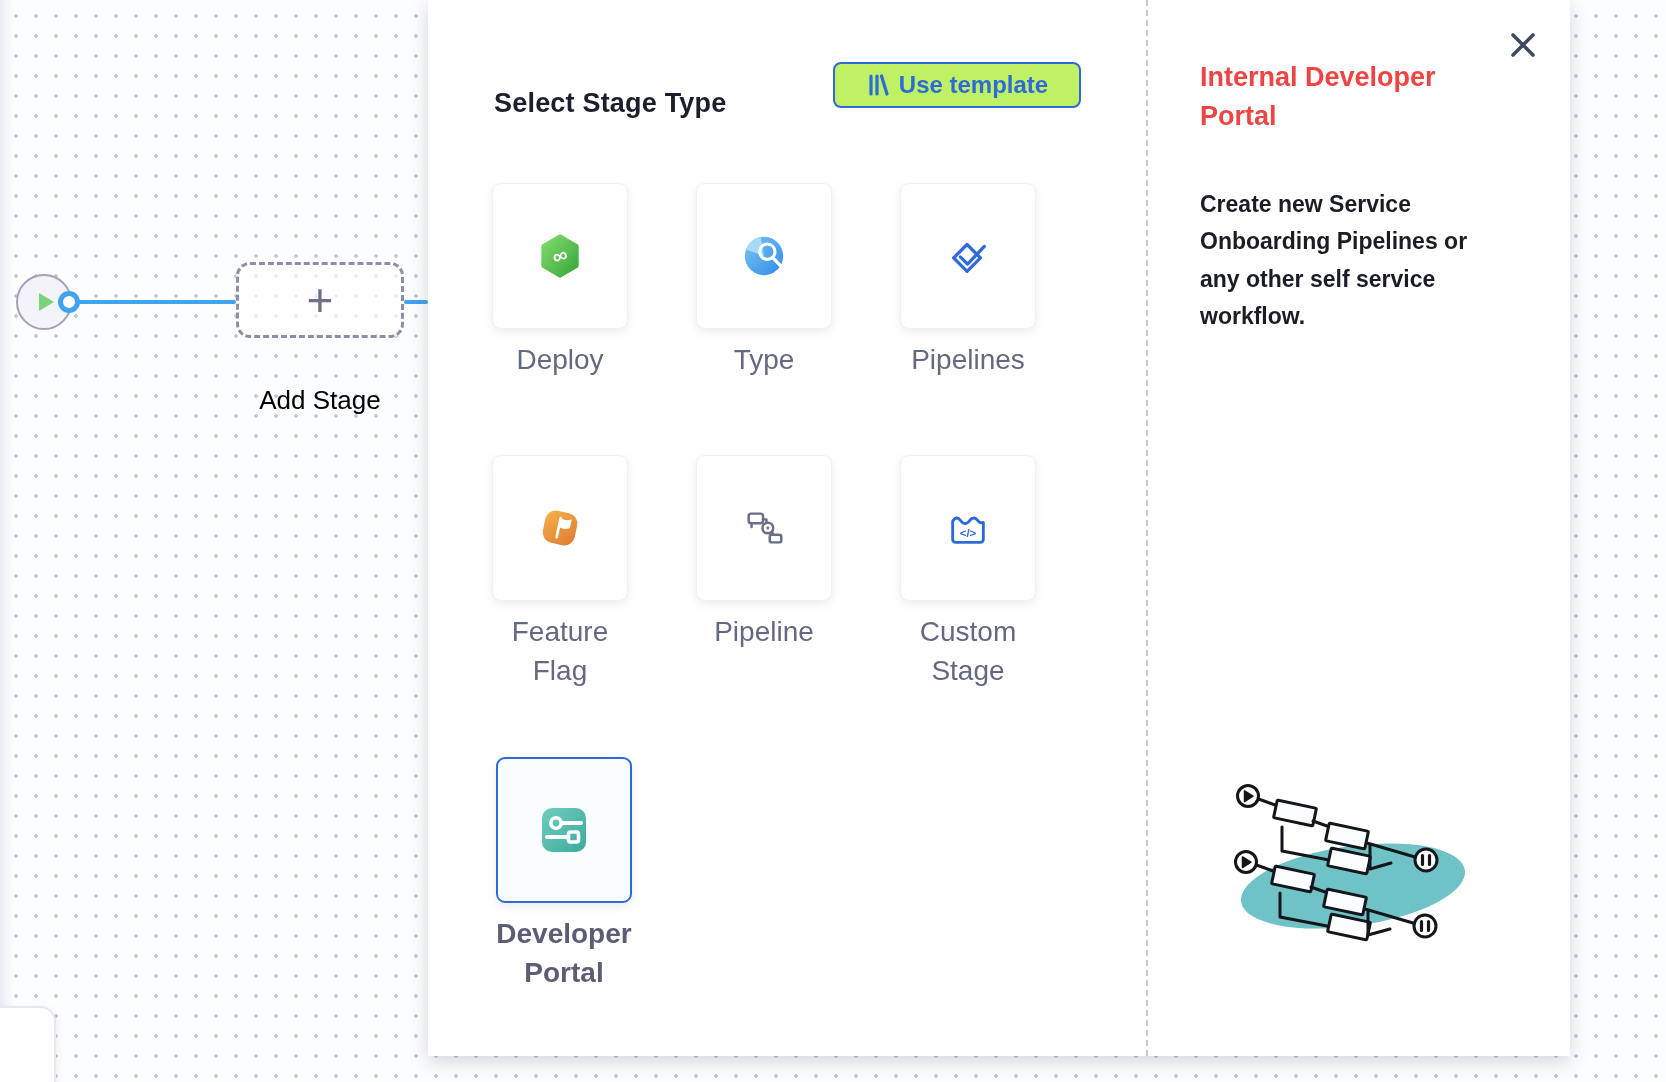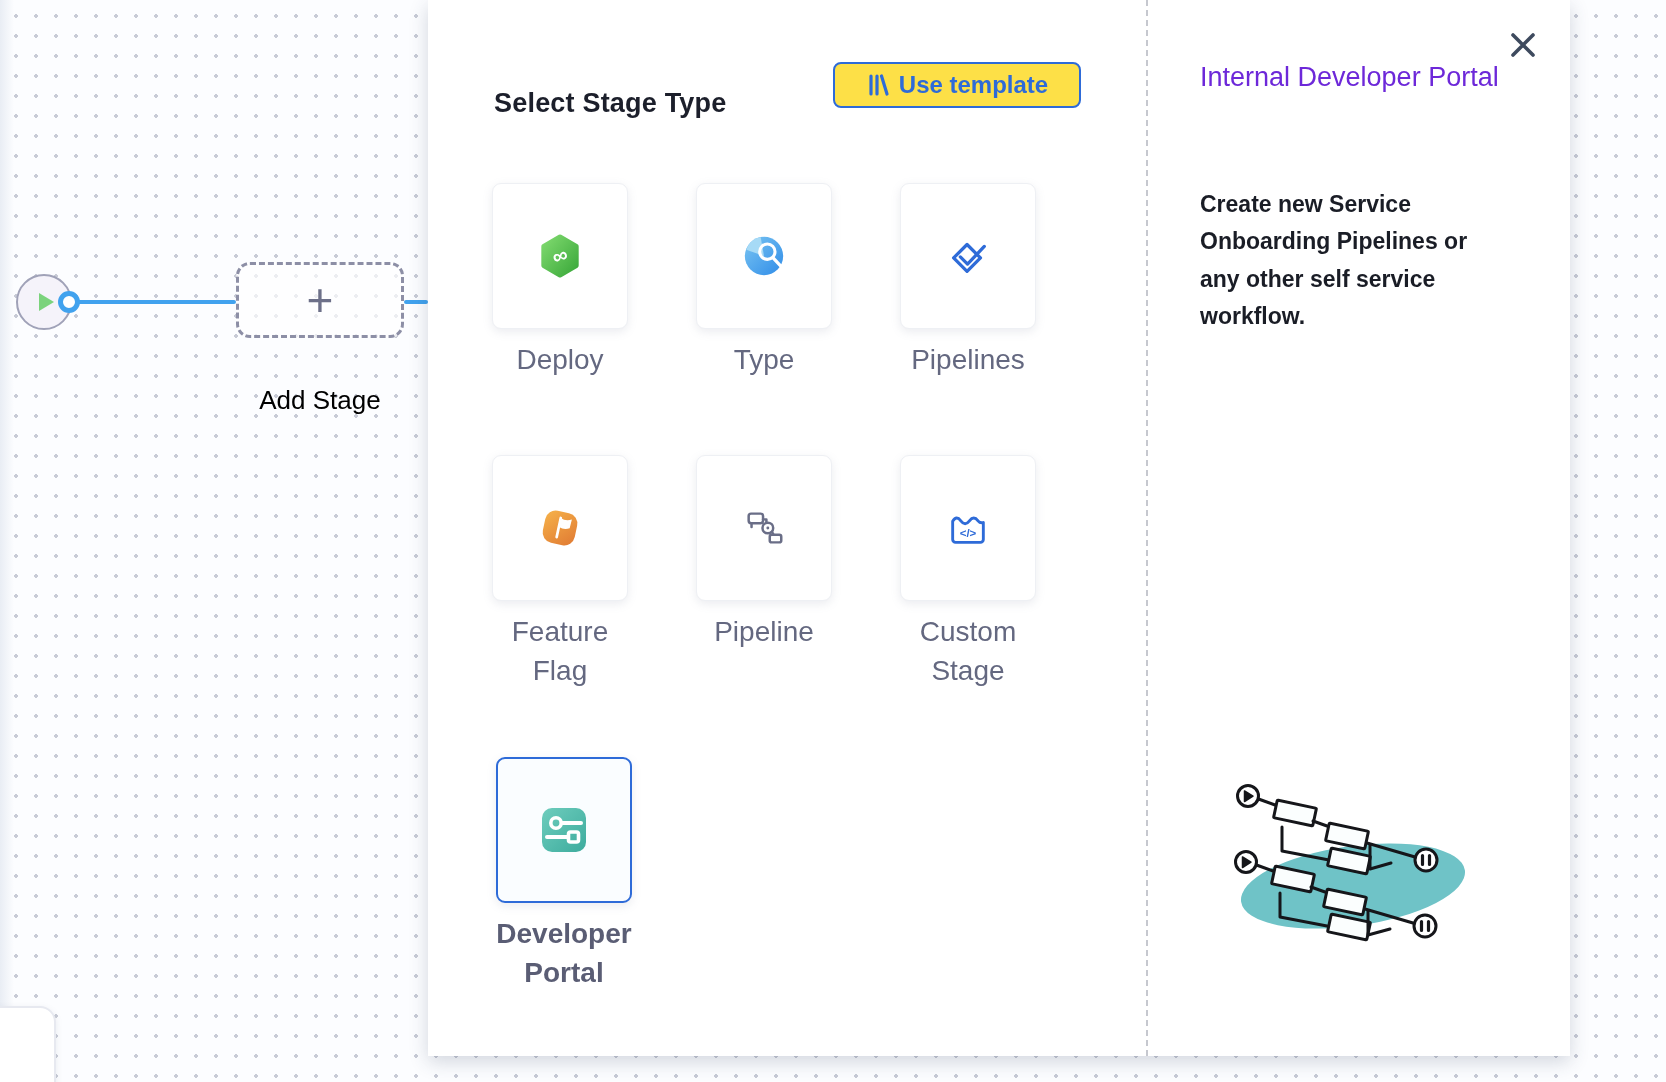--- a/index.html
+++ b/index.html
@@ -56,21 +56,21 @@
     left:718px; top:0; height:1056px; width:0;
     border-left:2px dashed #c6c8cf;
   }
   .modal-title {
     left:66px; top:66px; font-size:27px; font-weight:bold; color:#1c1f2b;
     letter-spacing:0.2px;
     margin-top:22px;
   }
   .use-template-btn {
     left:405px; top:62px; width:248px; height:46px;
-    border:2px solid #2e6bd8; border-radius:8px; background:#fde047;
+    border:2px solid #2e6bd8; border-radius:8px; background:#bef264;
     display:flex; align-items:center; justify-content:center; gap:9px;
     color:#2e6bd8; font-size:24px; font-weight:600; cursor:pointer;
   }
 
   
   .stage-card {
     width:136px; height:146px; background:#ffffff;
     border:1px solid #eef0f4; border-radius:9px;
     box-shadow:0 3px 10px rgba(130,136,160,0.16);
     display:flex; align-items:center; justify-content:center;
@@ -82,21 +82,21 @@
   .stage-label {
     width:150px; text-align:center; color:#646880;
     font-size:28px; line-height:1.38;
   }
   .stage-label.selected { font-weight:bold; color:#5a5d74; }
 
   
   .close-btn { left:1078px; top:28px; width:34px; height:34px; cursor:pointer; }
   .detail-title {
     left:772px; top:58px; width:300px;
-    font-size:27px; font-weight:normal; color:#6d28d9; line-height:1.45;
+    font-size:27px; font-weight:bold; color:#ef4444; line-height:1.45;
   }
   .detail-desc {
     left:772px; top:186px; width:304px;
     font-size:23px; font-weight:600; color:#1a1d26; line-height:1.63;
   }
   .illustration { left:805px; top:783px; }
 </style>
 </head>
 <body>
 

